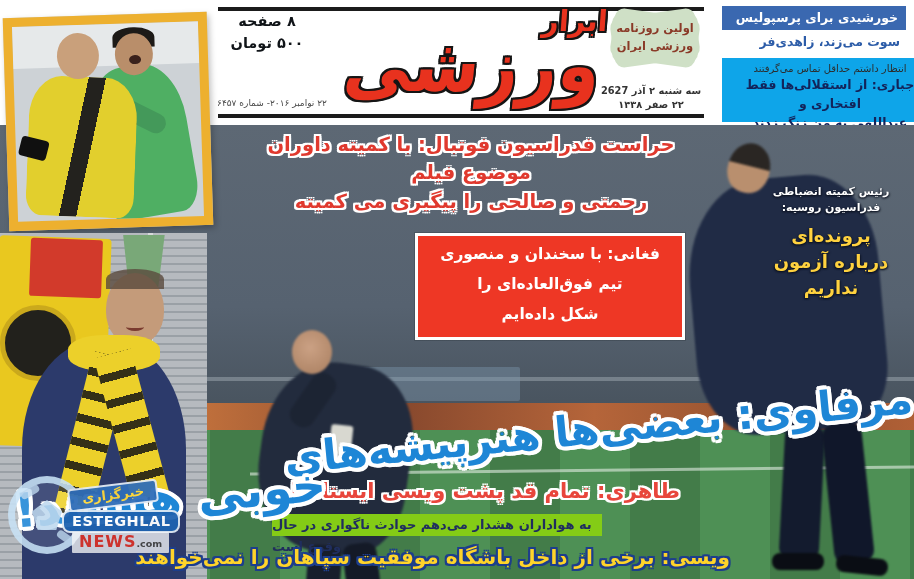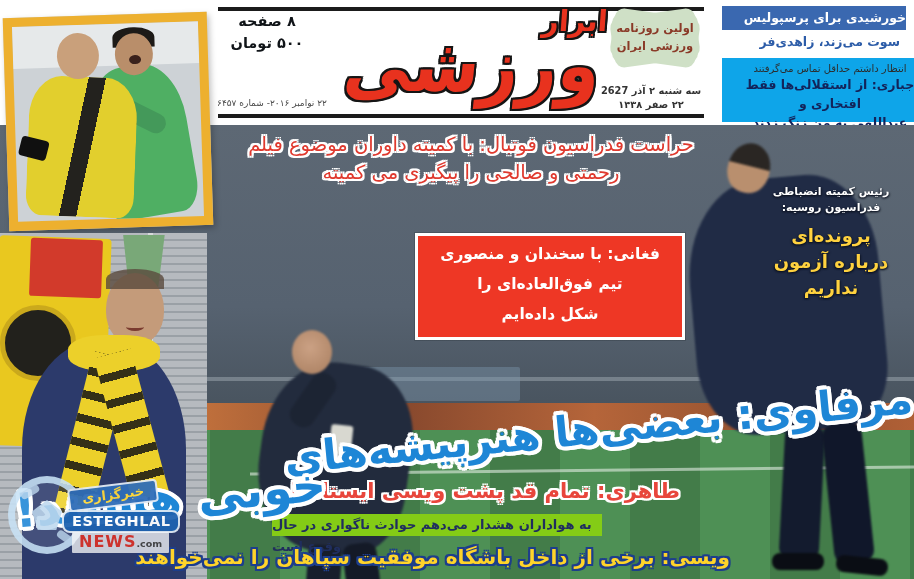--- a/index.html
+++ b/index.html
@@ -27,21 +27,21 @@
   #masthead-abrar { left:540px; top:4px; width:70px; text-align:center; font-size:29px; font-weight:bold; color:#e8321e; transform:skewX(-4deg); }
   #masthead-varzeshi { left:330px; top:26px; width:285px; text-align:center; font-size:68px; font-weight:bold; color:#e8321e; transform:skewX(-6deg) scaleY(1.08); letter-spacing:0; }
   #first-badge { left:612px; top:13px; width:86px; height:50px; }
   #first-badge .burst, #first-badge .burst2, #first-badge .burst3 { position:absolute; inset:0; background:#cfe0c6; border-radius:10px; }
   #first-badge .burst2 { transform:rotate(8deg); }
   #first-badge .burst3 { transform:rotate(-8deg); }
   #first-badge .badge-text { position:absolute; inset:0; display:flex; flex-direction:column; justify-content:center; text-align:center; font-size:11.5px; font-weight:bold; color:#8a3a28; line-height:1.55; }
   #dates-right { left:598px; top:84px; width:106px; text-align:center; font-size:9.8px; font-weight:bold; color:#333; line-height:1.45; }
 
   
-  #bar-blue { left:722px; top:6px; width:184px; height:24px; background:#3a68b0; color:#fff; font-size:12.5px; font-weight:bold; line-height:24px; padding:0 0; text-align:right; }
+  #bar-blue { left:722px; top:6px; width:184px; height:24px; background:#3a68b0; color:#fff; font-size:12.5px; font-weight:bold; line-height:24px; padding:0 8px; text-align:right; }
   #bar-white { left:722px; top:30px; width:184px; height:23px; background:#fff; color:#2c5ca8; font-size:12.5px; font-weight:bold; line-height:23px; padding:0 6px; text-align:right; }
   #jabbari-box { left:722px; top:58px; width:216px; height:64px; background:#0ea5e9; text-align:center; padding-top:5px; }
   #jabbari-box .kicker { font-size:10px; color:#2c2c2c; }
   #jabbari-box .main { font-size:12.5px; font-weight:bold; color:#13235a; line-height:1.5; margin-top:2px; }
 
   
   #photo { left:0; top:125px; width:914px; height:454px; background:linear-gradient(180deg,#5d6874 0%,#566270 40%,#49545f 62%,#434c57 66%,#47824a 68%); z-index:1; }
   #photo .rail { position:absolute; left:0; top:252px; width:100%; height:4px; background:rgba(160,170,178,.5); }
   #photo .screen { position:absolute; left:330px; top:242px; width:190px; height:34px; background:#7a93a8; opacity:.45; border-radius:2px; }
   #photo .adband { position:absolute; left:0; top:278px; width:100%; height:27px; background:linear-gradient(90deg,#a85a33,#c0703c 22%,#8a4a2e 45%,#b5653a 65%,#94512f 85%,#b06036); }
@@ -58,21 +58,21 @@
   #coach-left-leg1 { left:305px; top:420px; width:34px; height:105px; background:#171e2c; border-radius:10px; transform:rotate(4deg); }
   #coach-left-leg2 { left:348px; top:418px; width:34px; height:108px; background:#141a27; border-radius:10px; transform:rotate(-7deg); }
   #coach-right-head { left:728px; top:18px; width:42px; height:50px; background:linear-gradient(180deg,#2a2623 45%,#b98f6e 46%); border-radius:50% 50% 45% 45%; transform:rotate(14deg); }
   #coach-right-body { left:692px; top:52px; width:190px; height:255px; background:#202b45; border-radius:40% 35% 25% 30%; transform:rotate(-5deg); }
   #coach-right-leg1 { left:782px; top:300px; width:40px; height:135px; background:#131b2e; border-radius:12px; transform:rotate(3deg); }
   #coach-right-leg2 { left:828px; top:298px; width:40px; height:140px; background:#10172a; border-radius:12px; transform:rotate(-6deg); }
   #coach-right-shoe1 { left:772px; top:428px; width:52px; height:17px; background:#0a0d14; border-radius:8px; }
   #coach-right-shoe2 { left:836px; top:432px; width:52px; height:17px; background:#0a0d14; border-radius:8px; transform:rotate(6deg); }
 
   
-  #security-banner { left:238px; top:131px; width:466px; text-align:center; font-weight:normal; font-size:19.5px; color:#e0392e; line-height:1.45; z-index:5; }
+  #security-banner { left:238px; top:131px; width:466px; text-align:center; font-weight:bold; font-size:19.5px; color:#e0392e; line-height:1.45; z-index:5; }
   #disciplinary-quote { left:756px; top:136px; width:150px; text-align:center; z-index:5;margin-top:48px; }
   #disciplinary-quote .kicker { font-size:11px; font-weight:bold; color:#fff; line-height:1.45; }
   #disciplinary-quote .gold { font-size:18px; font-weight:bold; color:#ffd23f; line-height:1.45; margin-top:7px; }
   #faghani-box { left:415px; top:233px; width:270px; height:107px; background:#ee3725; border:3px solid #fff; text-align:center; color:#fff; font-weight:bold; font-size:15.5px; line-height:1.95; padding-top:3px; z-index:5; box-shadow:0 0 0 1px rgba(0,0,0,.15); }
 
   #headline-l1 { right:4px; top:374px; font-size:42px; font-weight:bold; color:#1e86d6; transform:rotate(-5.5deg); transform-origin:right top; z-index:7; white-space:nowrap; }
   #headline-l2 { left:14px; top:470px; font-size:47px; font-weight:bold; color:#1e86d6; transform:rotate(-5deg); z-index:7; white-space:nowrap; }
 
   #taheri-line { left:268px; top:479px; width:412px; text-align:center; font-size:21px; font-weight:bold; color:#e8463c; z-index:5; white-space:nowrap; }
   #warning-strip { left:272px; top:514px; width:330px; height:22px; background:#84cc16; color:#202e5e; font-weight:bold; font-size:13px; line-height:22px; text-align:left; z-index:5; }

